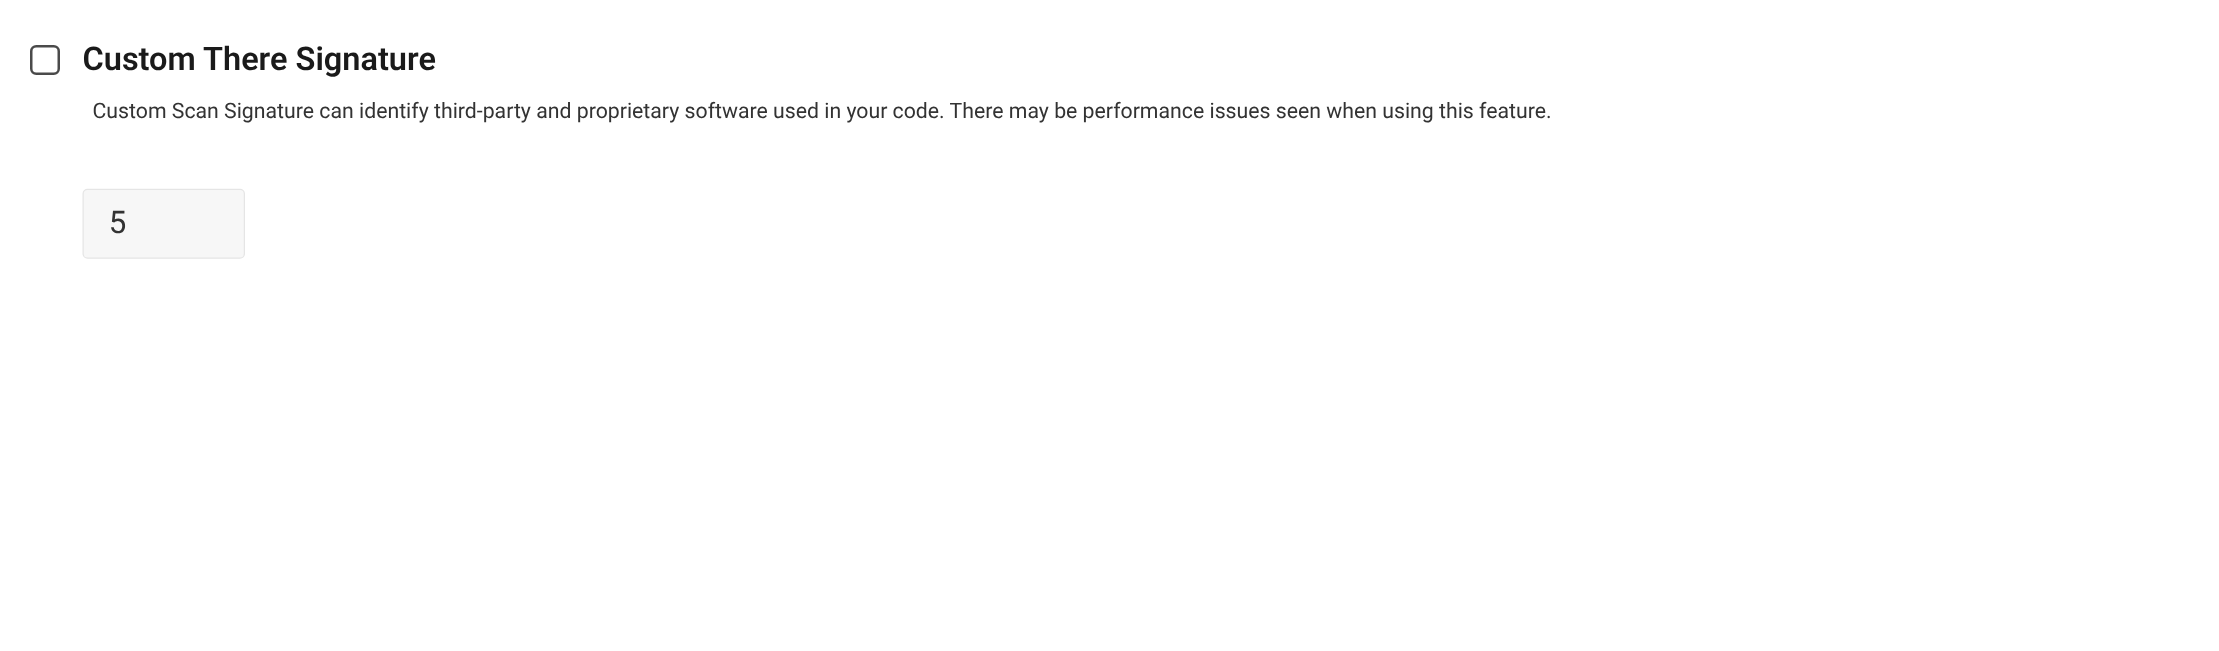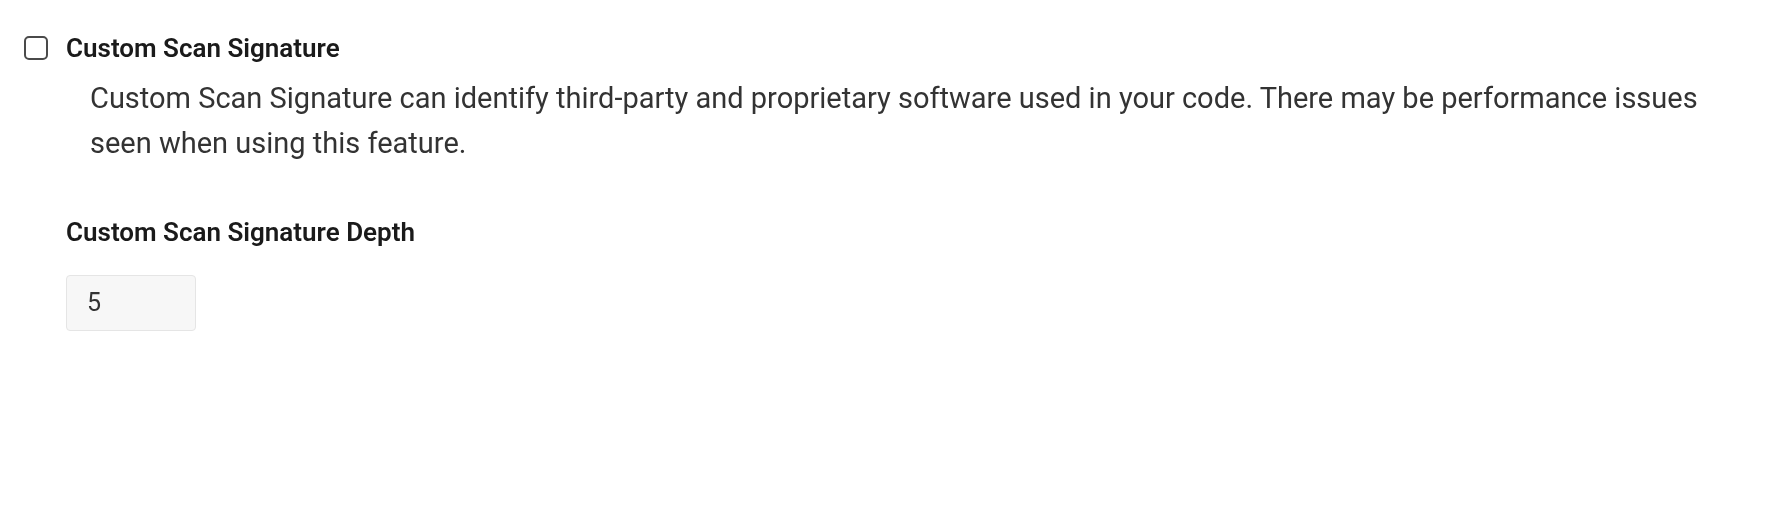--- a/index.html
+++ b/index.html
@@ -31,26 +31,26 @@
       flex-shrink: 0;
       margin-top: 6px;
     }
     .setting-label {
       font-size: 26px;
       font-weight: 600;
       color: #1a1a1a;
       line-height: 1.4;
     }
     .setting-description {
-      font-size: 29px;
+      font-size: 17px;
       font-weight: 400;
       color: #333333;
       line-height: 1.55;
       margin-top: 10px;
-      margin-left: 66px;
+      margin-left: 50px;
       max-width: 1700px;
     }
     .section-heading {
       font-size: 26px;
       font-weight: 600;
       color: #1a1a1a;
       margin-left: 42px;
       line-height: 1.4;
     }
     .section-description {
@@ -77,23 +77,22 @@
       background: #f7f7f7;
       font-family: inherit;
     }
   </style>
 </head>
 <body>
 
 <div class="setting-block">
   <div class="checkbox-row">
     <div class="checkbox" role="checkbox" aria-checked="false"></div>
-    <div class="setting-label">Custom Scan Signature</div>
+    <div class="setting-label">Custom There Signature</div>
   </div>
   <div class="setting-description">Custom Scan Signature can identify third-party and proprietary software used in your code. There may be performance issues seen when using this feature.</div>
 </div>
 
 <div class="setting-block">
-  <div class="section-heading">Custom Scan Signature Depth</div>
   <div class="number-input-wrapper">
     <input type="text" class="number-input" value="5" style="">
   </div>
 </div>
 
 </body></html>

